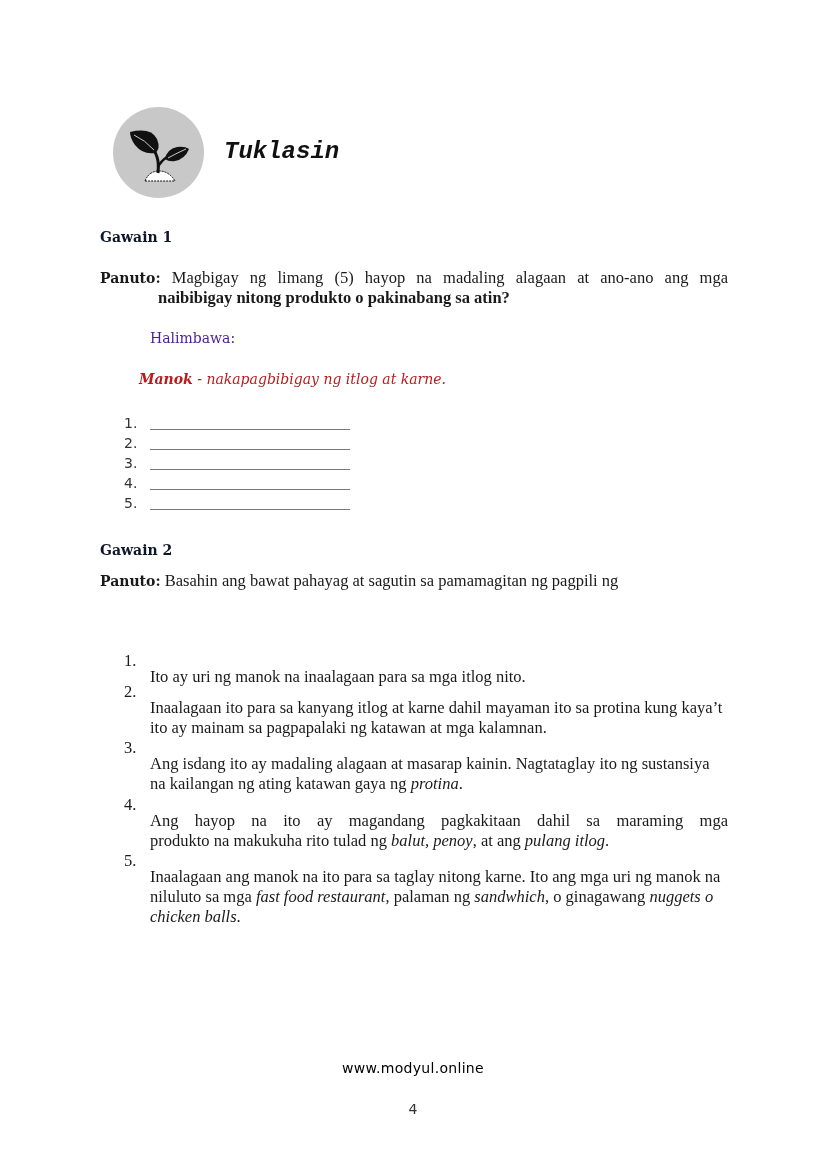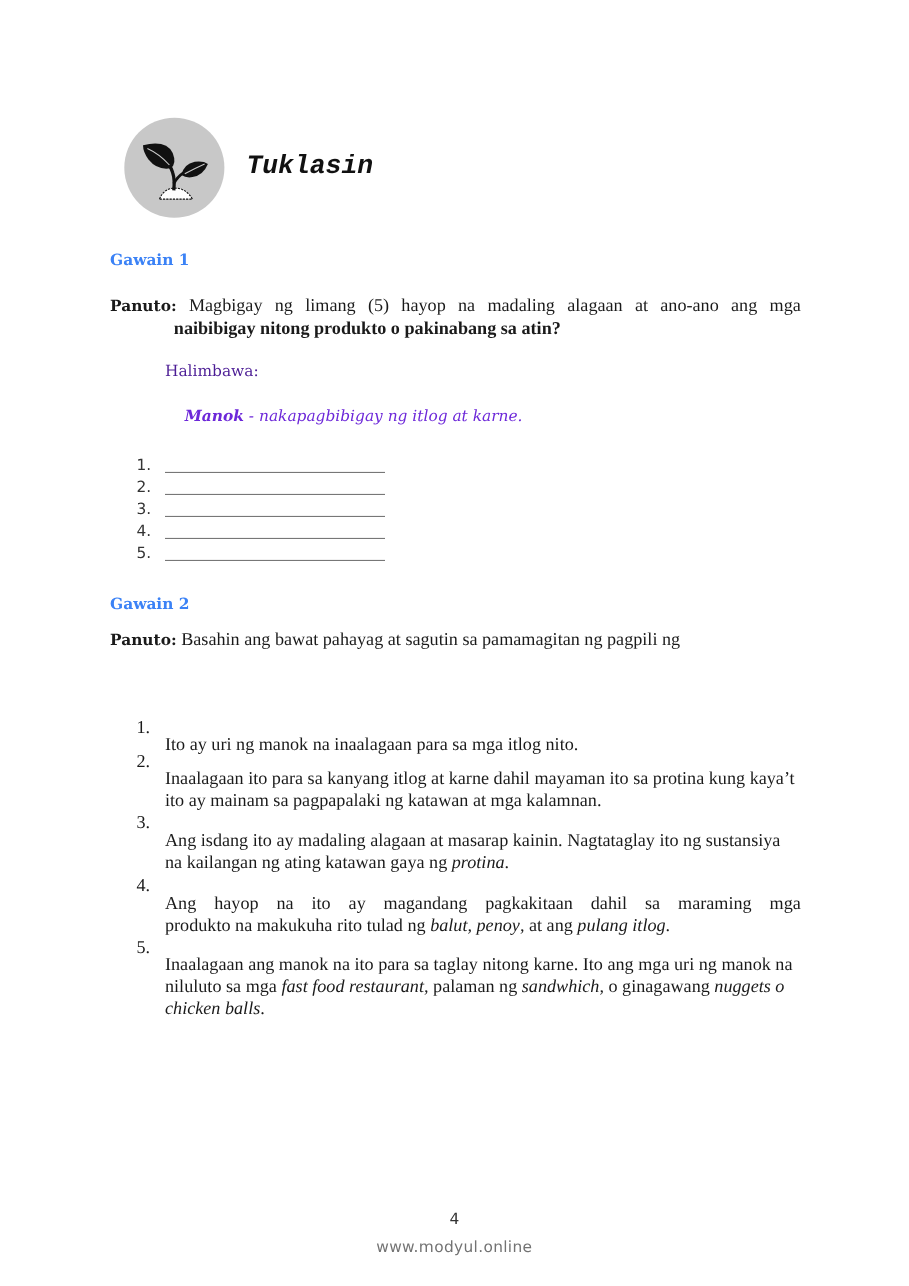--- a/index.html
+++ b/index.html
@@ -11,59 +11,59 @@
   }
   .icon-circle svg { position: absolute; left: 0; top: 0; }
   .section-title {
     position: absolute; left: 224px; top: 138px;
     font-family: Liberation Mono, monospace; font-weight: bold; font-style: italic;
     font-size: 24px; color: #111;
   }
 
   .heading {
     position: absolute; left: 100px;
-    font-family: "DejaVu Serif", serif; font-weight: bold; font-size: 14px; color: #3b82f6;
+    font-family: "DejaVu Serif", serif; font-weight: bold; font-size: 14px; color: #0f172a;
   }
   .panuto {
     position: absolute; left: 100px; width: 628px;
     font-family: "Liberation Serif", serif; font-size: 16.5px; line-height: 20px;
     color: #1a1a1a;
   }
   .panuto .lbl { font-family: "DejaVu Serif", serif; font-weight: bold; font-size: 14px; }
   .panuto .indent { display: block; padding-left: 58px; font-weight: bold; }
   .justify { text-align: justify; text-align-last: justify; }
 
   .example-label {
     position: absolute; left: 150px; top: 330px;
     font-family: "DejaVu Serif", serif; font-size: 14px; color: #4c1d95;
   }
   .example {
-    position: absolute; left: 168px; top: 371px;
-    font-family: "DejaVu Serif", serif; font-size: 14px; color: #6d28d9; font-style: italic;
+    position: absolute; left: 139px; top: 371px;
+    font-family: "DejaVu Serif", serif; font-size: 14px; color: #b91c1c; font-style: italic;
   }
   .example b { font-weight: bold; }
 
   .blank-list { position: absolute; left: 124px; top: 413px; }
   .blank-row { height: 20px; display: flex; align-items: flex-end; }
   .blank-num { width: 26px; font-family: "DejaVu Sans", sans-serif; font-size: 14px; color: #333; line-height: 20px; }
   .blank-line { width: 200px; border-bottom: 1.5px solid #777; height: 14px; margin-bottom: 3px; }
 
   .q-list { position: absolute; left: 124px; width: 604px; font-family: "Liberation Serif", serif; font-size: 16.5px; color: #1a1a1a; }
   .q-item { position: absolute; left: 0; width: 604px; display: flex; line-height: 20px; }
   .q-num { width: 26px; flex: 0 0 26px; }
   .q-text { flex: 1; margin-top: 16px; }
   .q-text i { font-style: italic; }
 
   .page-num {
     position: absolute; left: 0; width: 826px; top: 1101px; text-align: center;
     font-family: "DejaVu Sans", sans-serif; font-size: 14px; color: #333;
   }
   .watermark {
-    position: absolute; left: 0; width: 826px; top: 1126px; text-align: center;
-    font-family: "DejaVu Sans", sans-serif; font-size: 14px; color: #737373; letter-spacing: 0.3px;
+    position: absolute; left: 0; width: 826px; top: 1060px; text-align: center;
+    font-family: "DejaVu Sans", sans-serif; font-size: 14px; color: #000000; letter-spacing: 0.3px;
   }
 </style>
 </head>
 <body>
 
 <div class="icon-circle">
   <svg width="91" height="91" viewBox="0 0 91 91">
 
     <path d="M32 74 Q36 64 46 64 Q56 64 62 74 Z" fill="#ffffff" stroke="#111" stroke-width="1" stroke-dasharray="2,1"></path>
 

